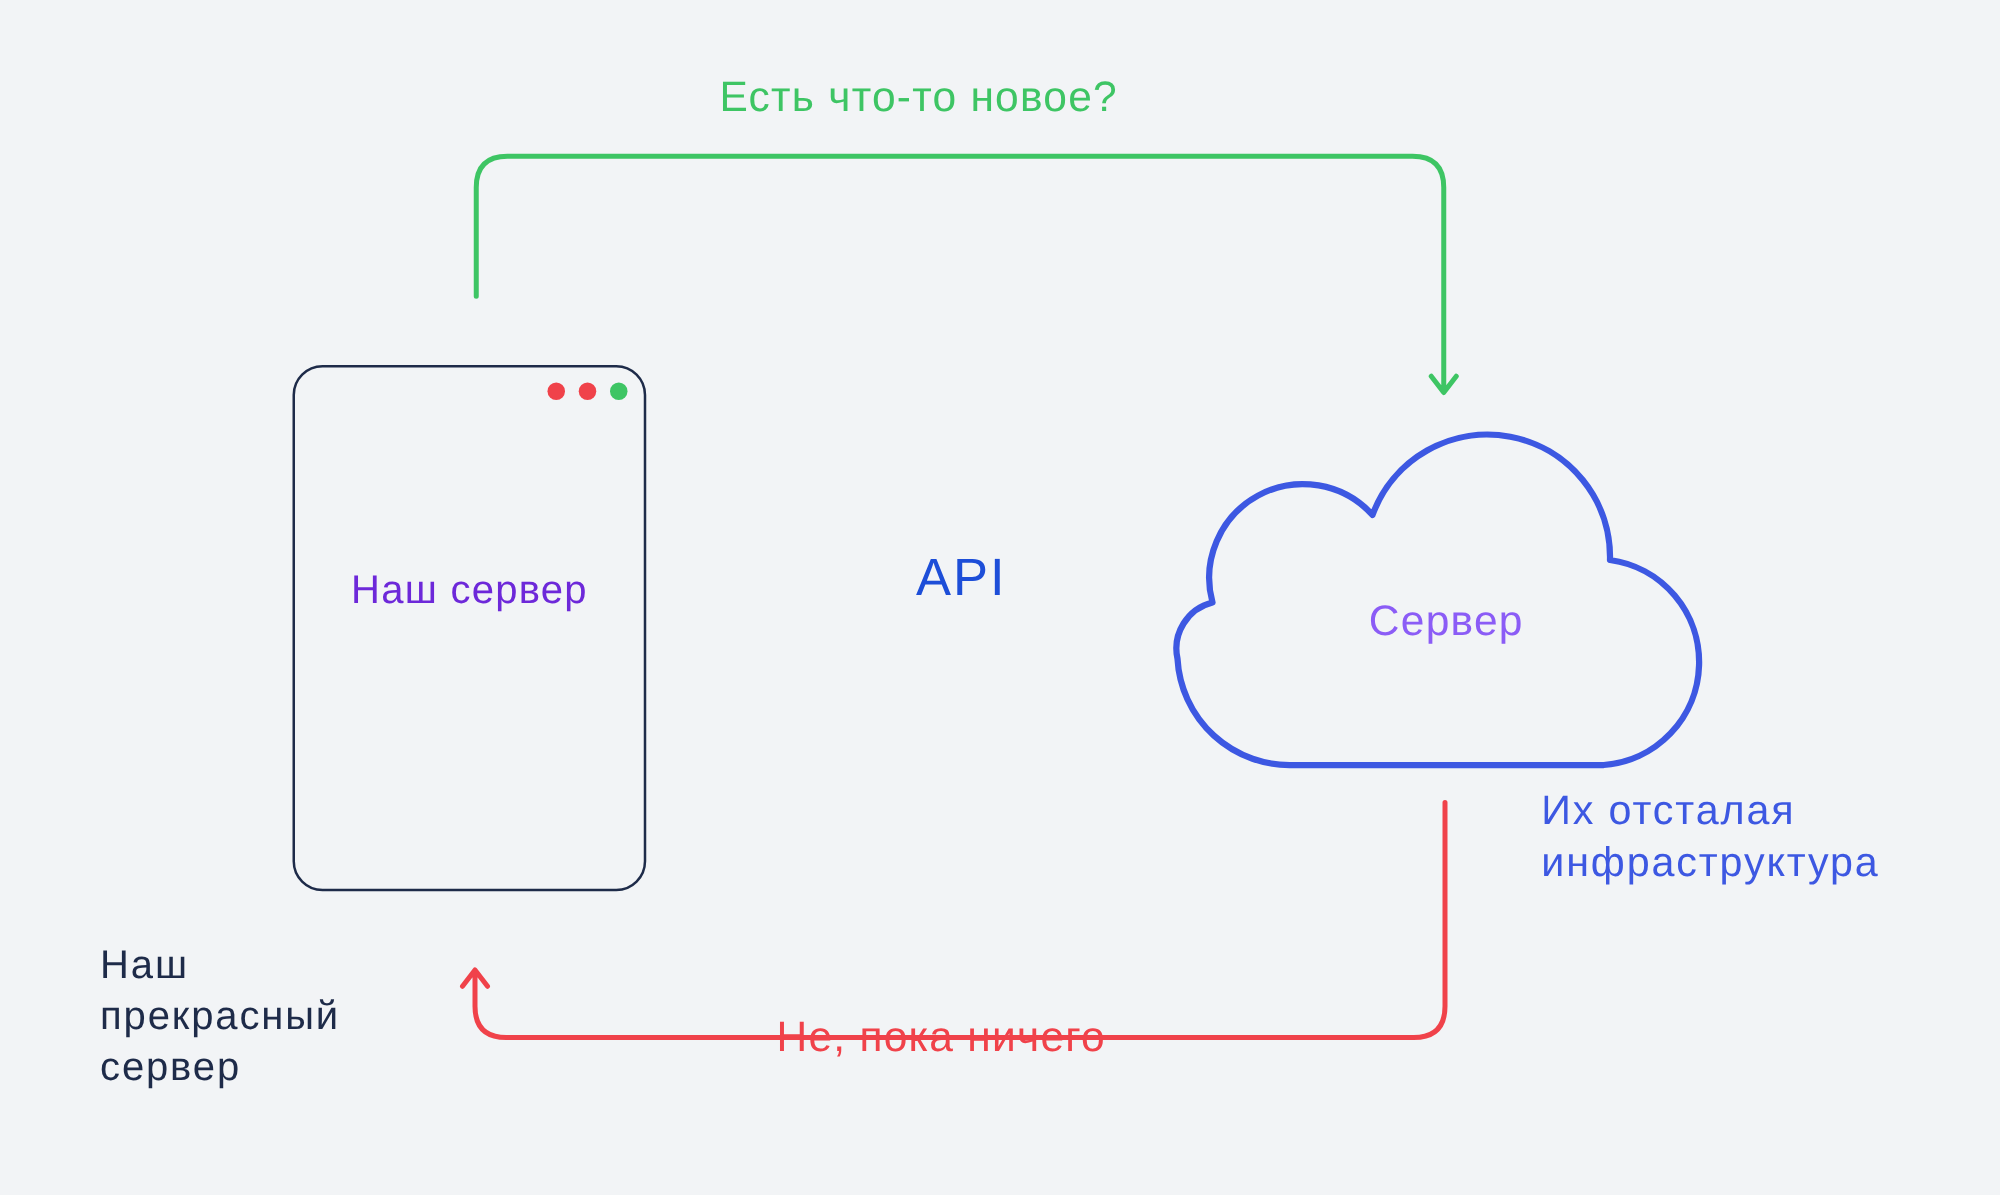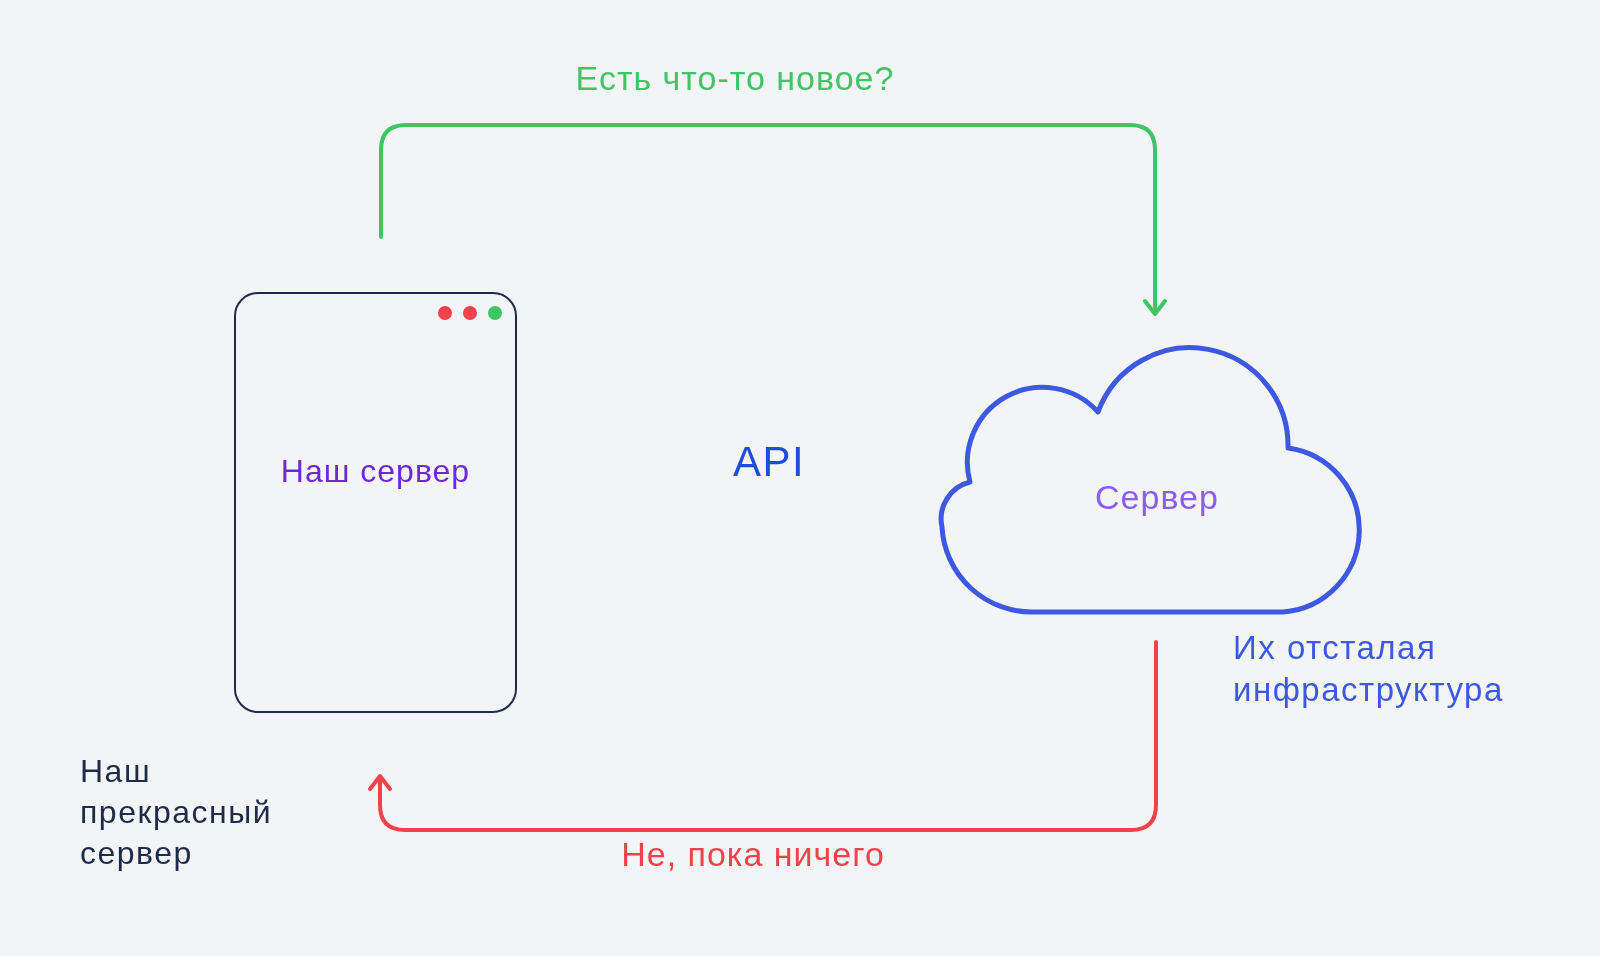--- a/index.html
+++ b/index.html
@@ -41,21 +41,21 @@
     font-size: 32px;
     line-height: 40px;
     letter-spacing: 1px;
   }
 
   .question-label { left: 435px; top: 58px; width: 600px; font-size: 34px; }
   .api-label      { left: 669px; top: 442px; width: 200px; font-size: 42px; letter-spacing: 1.5px; }
   .cloud-title    { left: 1032px; top: 477px; width: 250px; font-size: 34px; }
   .cloud-caption  { left: 1200px; top: 627px; width: 370px; font-size: 33px; line-height: 42px; letter-spacing: 1.5px; margin-left: 33px; }
   .our-caption    { left: 80px;  top: 731px; width: 270px; font-size: 32px; line-height: 41px; letter-spacing: 1.5px; margin-top: 20px; }
-  .answer-label   { left: 503px; top: 834px; width: 500px; font-size: 34px; }
+  .answer-label   { left: 503px; top: 810px; width: 500px; font-size: 34px; }
 </style>
 </head>
 <body style="background-color: rgb(242, 244, 246);">
 
 <svg id="wires" width="1600" height="956" viewBox="0 0 1600 956">
 
   <path d="M381 237 V150 Q381 125 406 125 H1130 Q1155 125 1155 150 V313 M1145 301 L1155 314 L1165 301" fill="none" stroke-width="4" stroke-linecap="round" stroke-linejoin="round" stroke="#3ec564"></path>
 
   <path d="M1156 642 V805 Q1156 830 1131 830 H405 Q380 830 380 805 V777 M370 789 L380 776 L390 789" fill="none" stroke-width="4" stroke-linecap="round" stroke-linejoin="round" stroke="#f0424a"></path>
 

